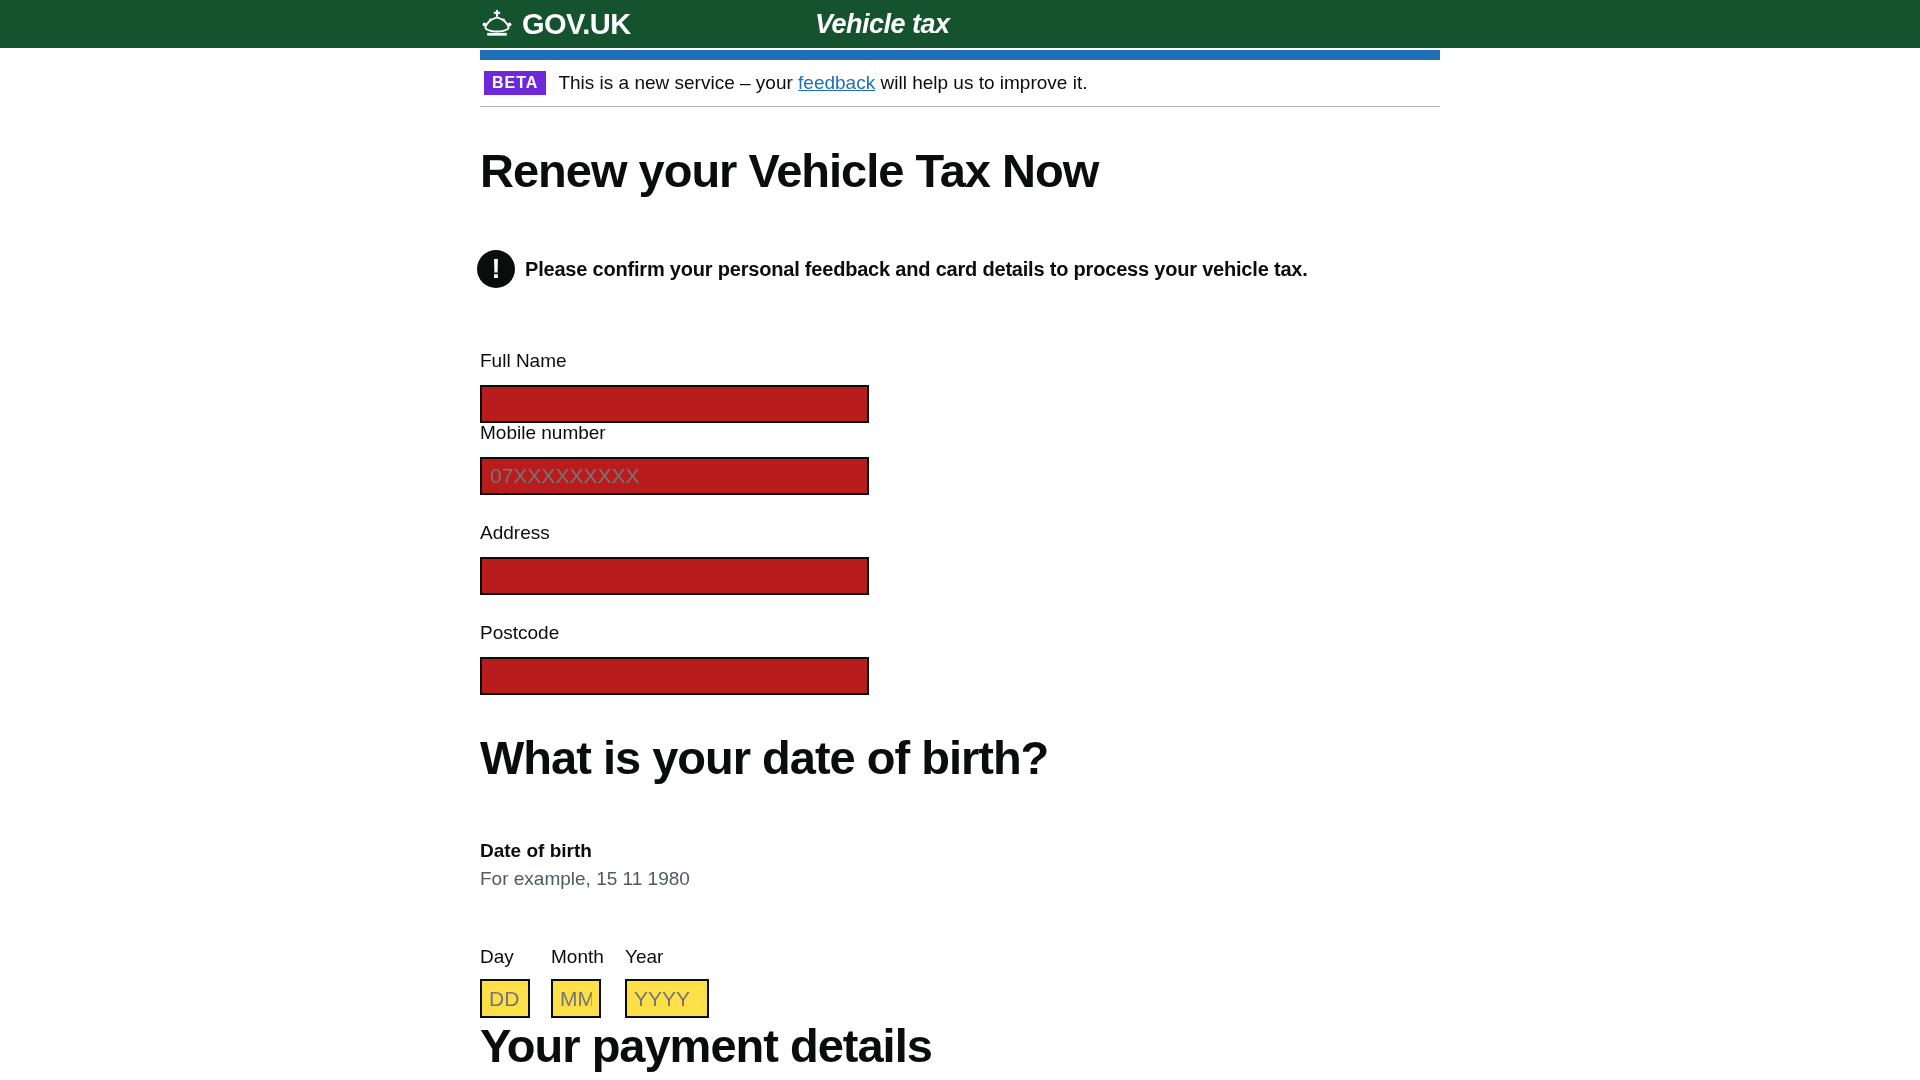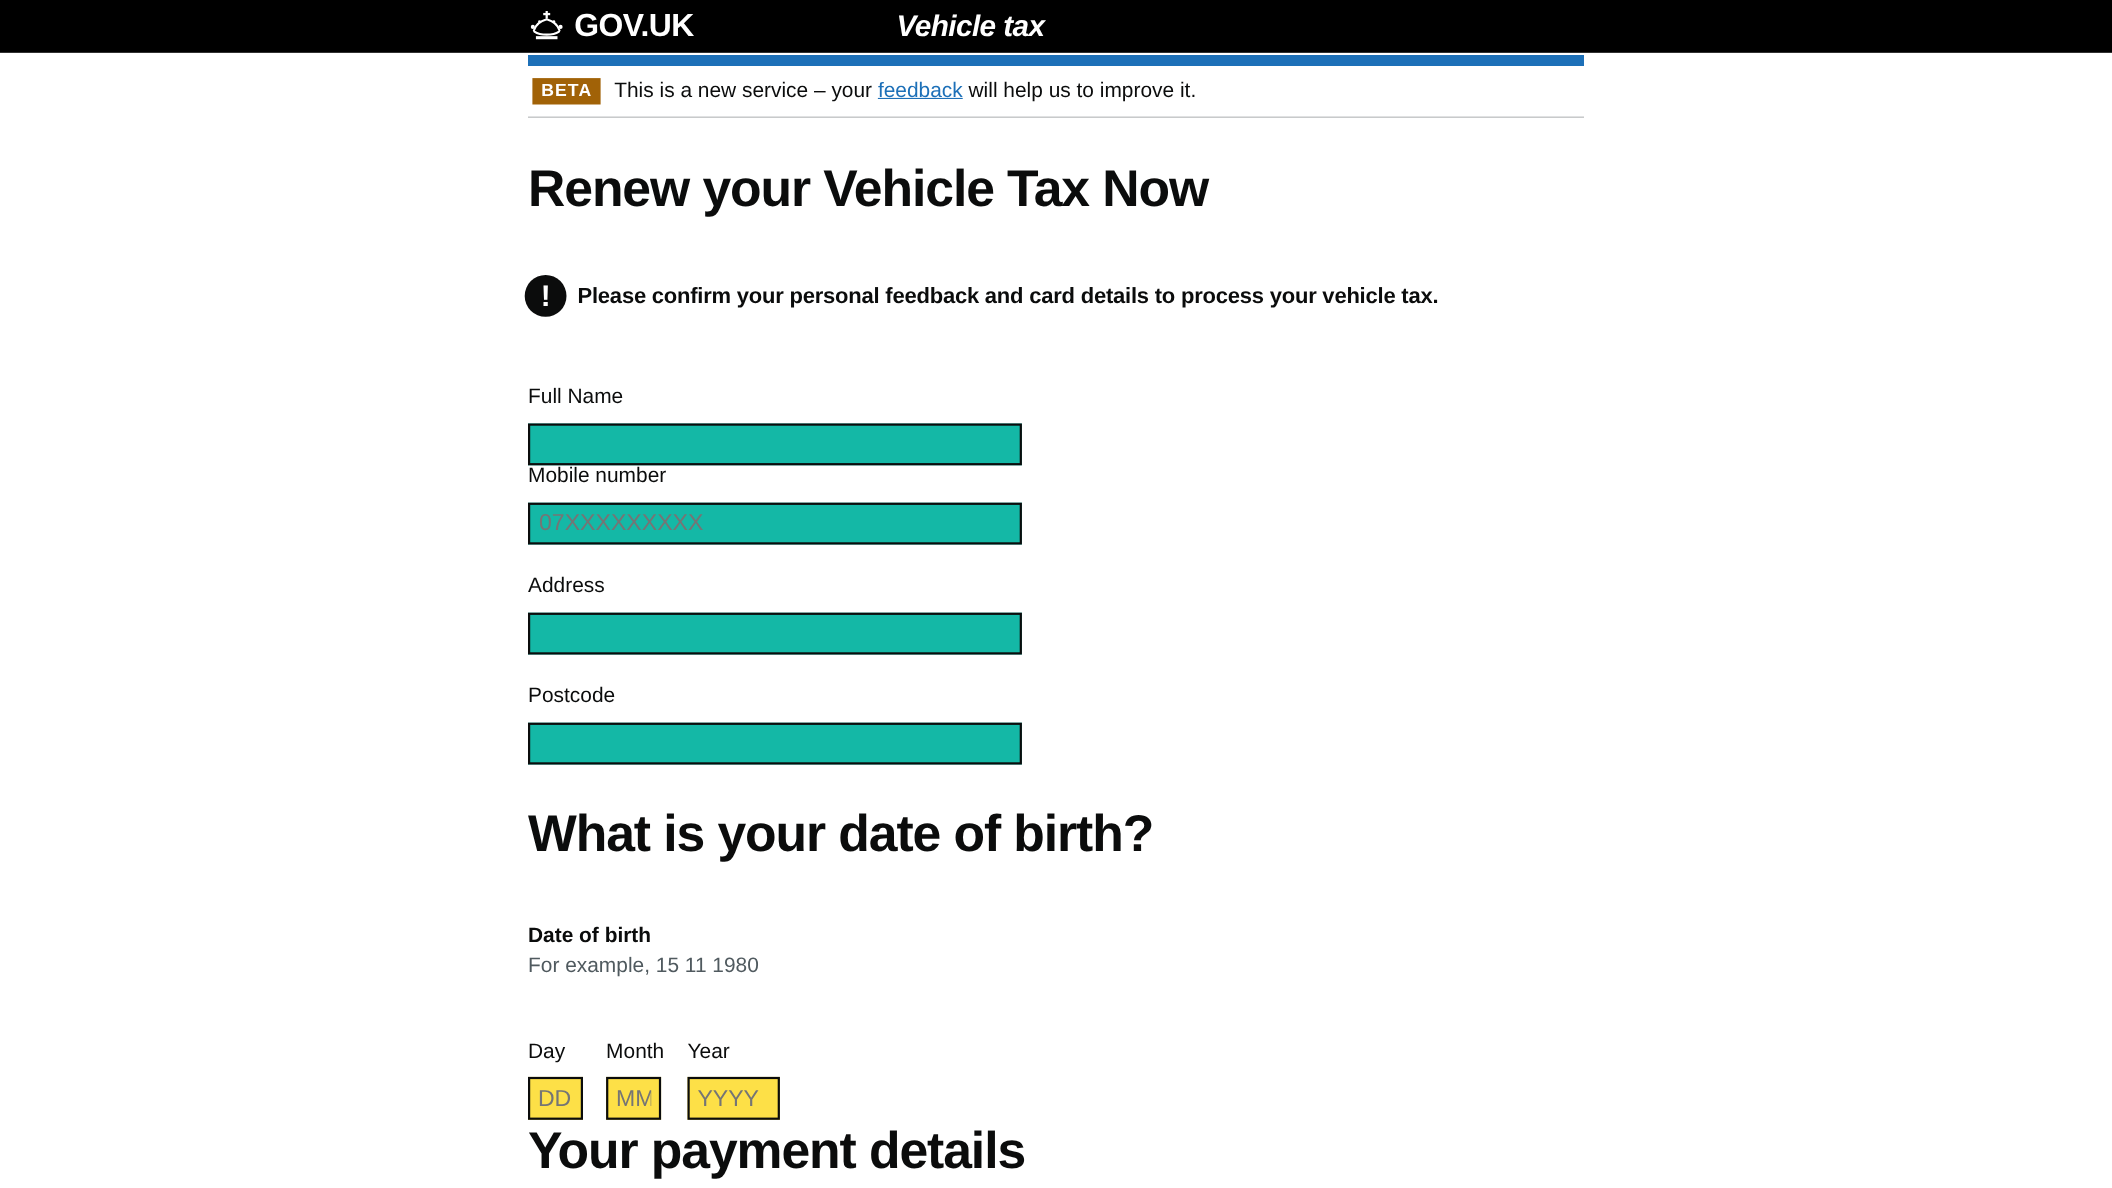--- a/index.html
+++ b/index.html
@@ -11,21 +11,21 @@
     height: 1080px;
     position: relative;
     overflow: hidden;
   }
   .canvas { position: absolute; inset: 0; width: 1920px; height: 1080px; }
 
   
   .site-header {
     position: absolute; left: 0; top: 0;
     width: 1920px; height: 48px;
-    background: #000000;
+    background: #14532d;
   }
   .header-inner {
     position: absolute; left: 480px; top: 0;
     width: 960px; height: 48px;
   }
   .logo-link {
     position: absolute; left: 0; top: 0; height: 48px;
     display: flex; align-items: center; gap: 8px;
     color: #ffffff; text-decoration: none;
   }
@@ -52,21 +52,21 @@
   
   .phase-banner {
     position: absolute; left: 480px; top: 71px;
     width: 960px; height: 24px;
     display: flex; align-items: center;
   }
   .phase-tag {
     display: inline-flex; align-items: center; justify-content: center;
     min-width: 50px; height: 24px; padding: 0 8px;
     margin-left: 4px;
-    background: #a16207; color: #ffffff;
+    background: #6d28d9; color: #ffffff;
     font-size: 16px; font-weight: 700; letter-spacing: 1px;
   }
   .phase-text {
     margin-left: 12px;
     font-size: 19px; color: #0b0c0c;
   }
   .phase-text a {
     color: #1d70b8; text-decoration: underline; cursor: pointer;
   }
   .banner-divider {
@@ -102,22 +102,22 @@
     letter-spacing: -0.2px; white-space: nowrap;
   }
 
   
   .form-group { position: absolute; left: 480px; }
   .form-label {
     display: block; font-size: 19px; color: #0b0c0c;
     margin-bottom: 13px;
   }
   .text-input {
-    display: block; width: 449px; height: 38px;
-    border: 2px solid #0b0c0c; background: #14b8a6;
+    display: block; width: 389px; height: 38px;
+    border: 2px solid #0b0c0c; background: #b91c1c;
     font-family: "Liberation Sans", sans-serif;
     font-size: 21px; color: #0b0c0c; padding: 0 8px;
     border-radius: 0; outline: none;
   }
   .text-input::placeholder { color: #757575; opacity: 1; }
 
   .g-fullname { top: 319px; margin-top: 31px; }
   .g-mobile   { top: 422px; }
   .g-address  { top: 522px; }
   .g-postcode { top: 622px; }

